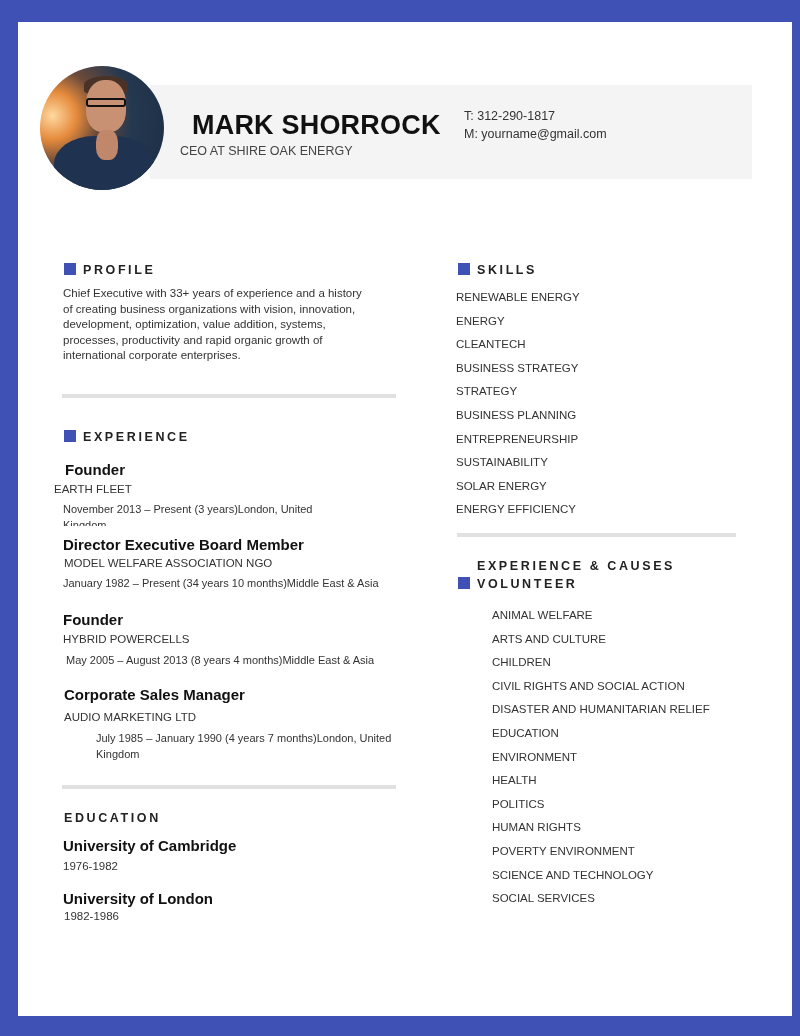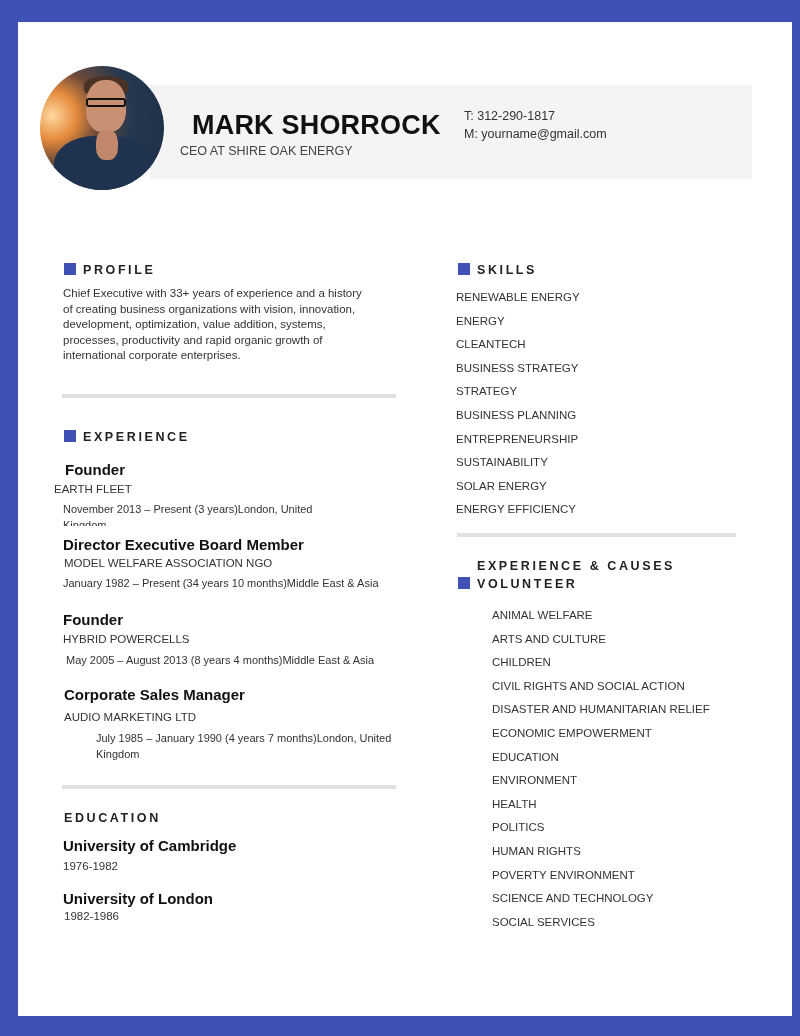--- a/index.html
+++ b/index.html
@@ -117,21 +117,20 @@
   <div class="sec-head" style="left:440px; top:535px;">
     <div style="padding-left:19px;">EXPERIENCE &amp; CAUSES</div>
     <div><span class="sq"></span><span>VOLUNTEER</span></div>
   </div>
   <ul class="list" style="left:439px; top:586px;margin-left:35px;">
     <li>ANIMAL WELFARE</li>
     <li>ARTS AND CULTURE</li>
     <li>CHILDREN</li>
     <li>CIVIL RIGHTS AND SOCIAL ACTION</li>
     <li>DISASTER AND HUMANITARIAN RELIEF</li>
-    <li>ECONOMIC EMPOWERMENT</li>
     <li>EDUCATION</li>
     <li>ENVIRONMENT</li>
     <li>HEALTH</li>
     <li>POLITICS</li>
     <li>HUMAN RIGHTS</li>
     <li>POVERTY ENVIRONMENT</li>
     <li>SCIENCE AND TECHNOLOGY</li>
     <li>SOCIAL SERVICES</li>
   </ul>
 

